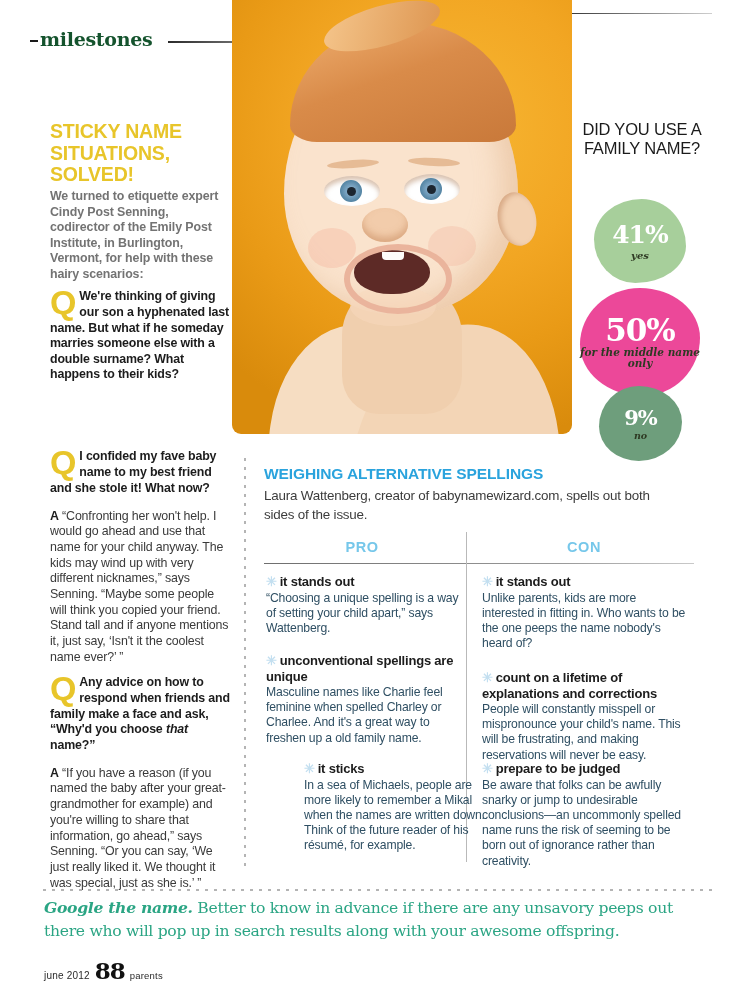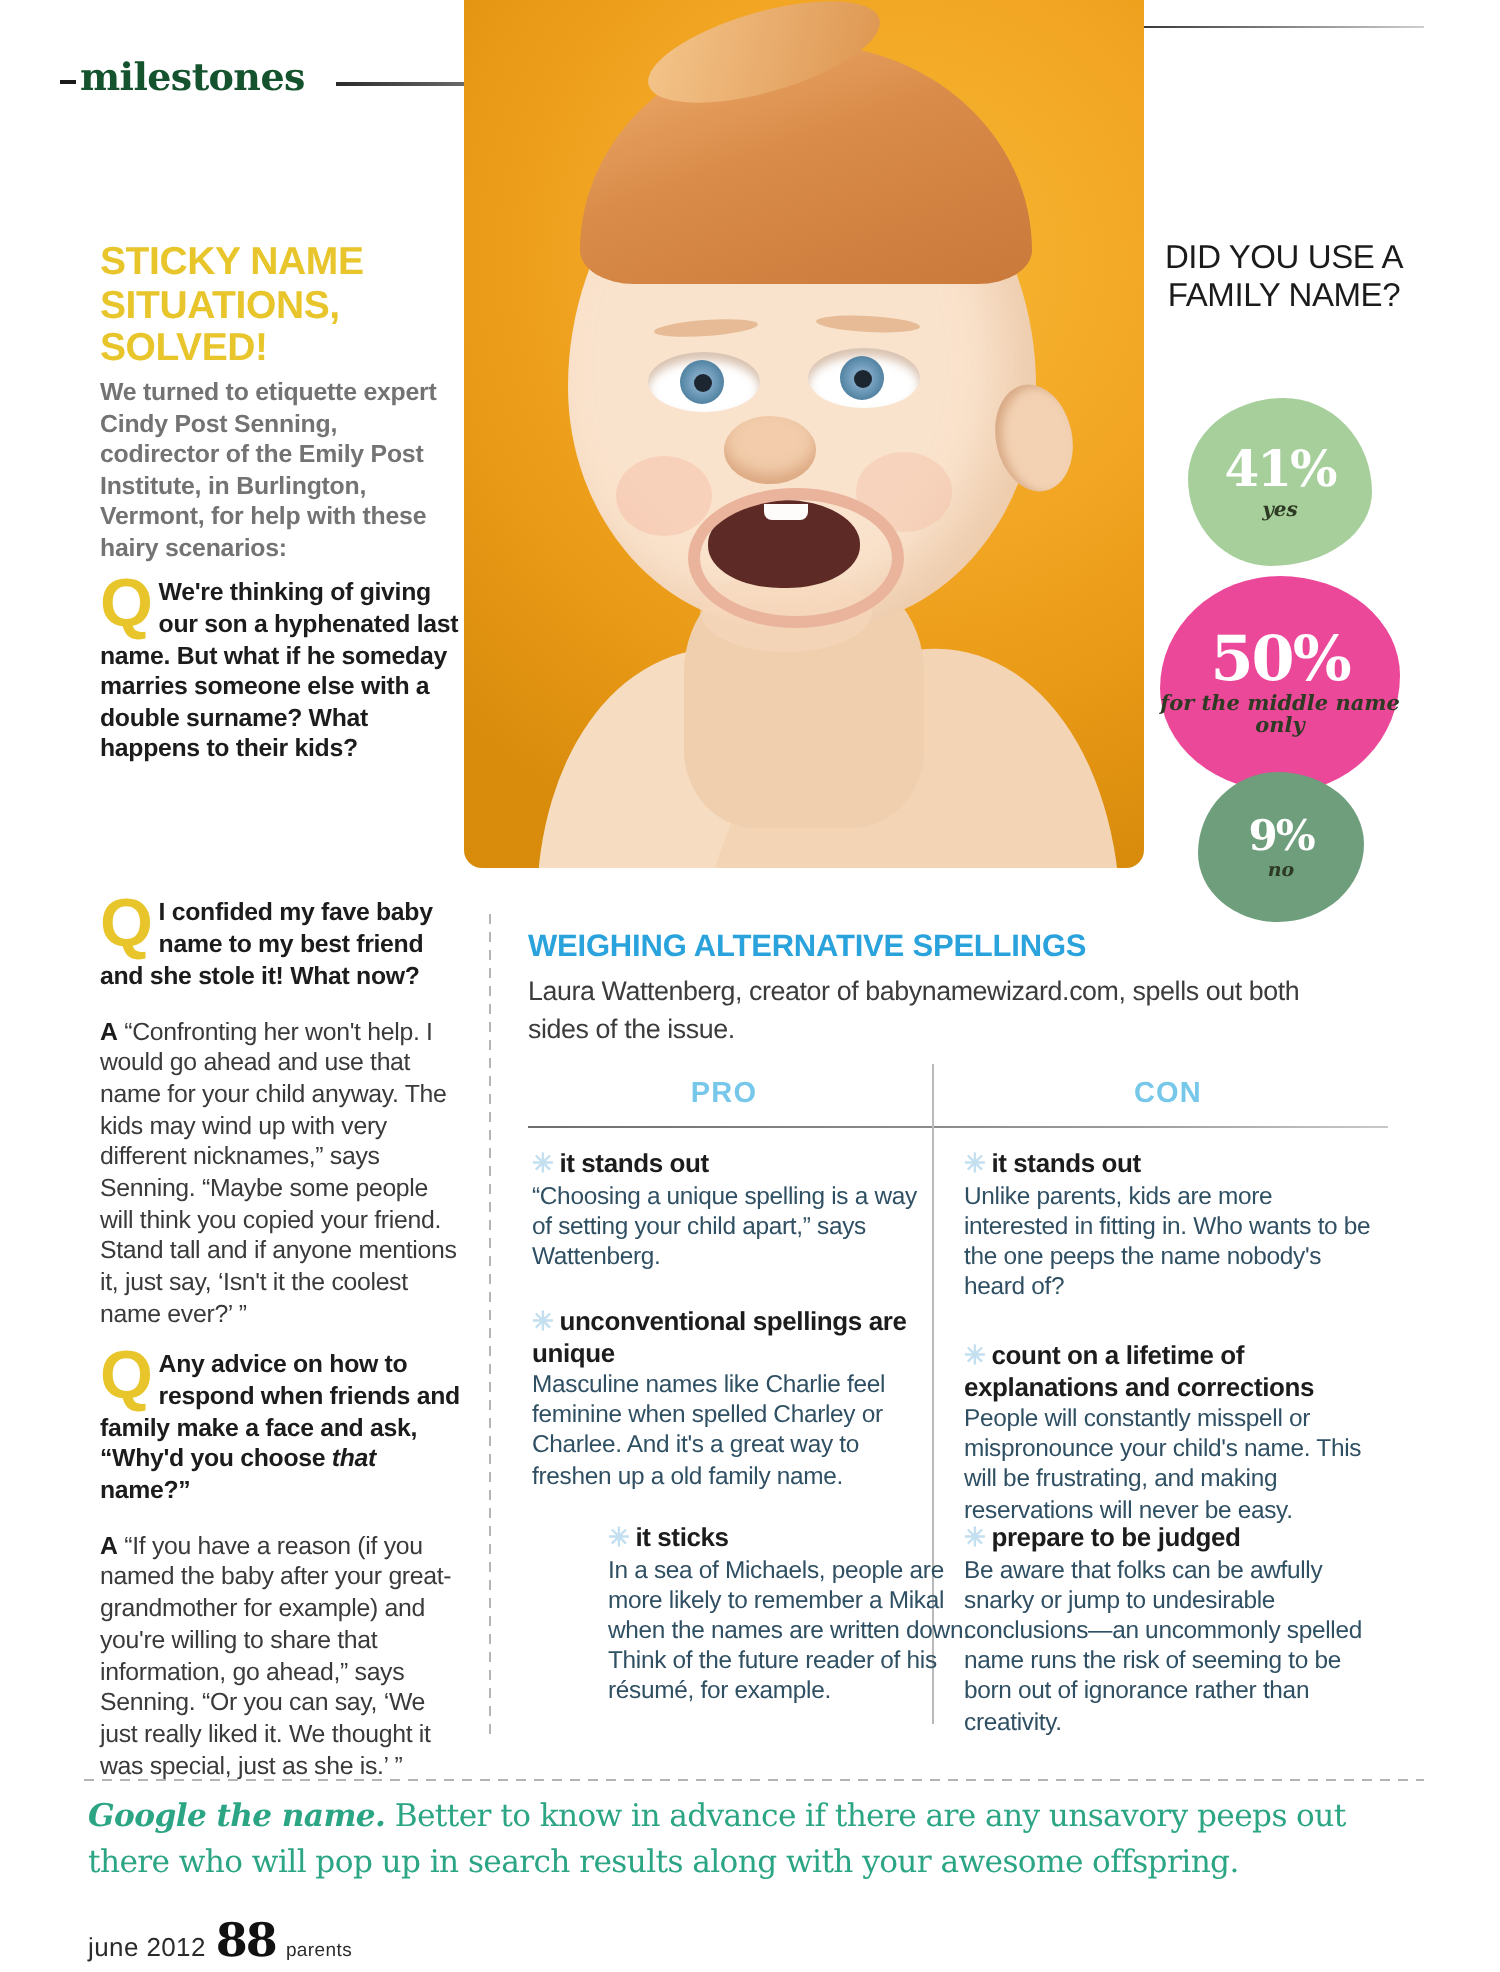--- a/index.html
+++ b/index.html
@@ -167,21 +167,21 @@
   
   .tip{
     position:absolute;left:44px;top:896px;width:660px;
     font-family:"DejaVu Serif", serif;font-size:15.6px;line-height:23px;color:#2ba584;
     letter-spacing:-0.3px;
   }
   .tip .lead{font-style:italic;font-weight:700;}
 
   
   .folio{position:absolute;left:44px;top:957px;display:flex;align-items:baseline;gap:5px;}
-  .folio .date{font-size:13px;color:#2b2b2b;letter-spacing:.2px;}
+  .folio .date{font-size:10px;color:#2b2b2b;letter-spacing:.2px;}
   .folio .num{font-family:"DejaVu Serif", serif;font-weight:700;font-size:23px;color:#111;letter-spacing:-1px;}
   .folio .mag{font-size:9.5px;color:#2b2b2b;letter-spacing:.2px;}
 </style>
 </head>
 <body>
 
 <div class="page">
 
   <div class="masthead">
     <span class="masthead-dash"></span>

